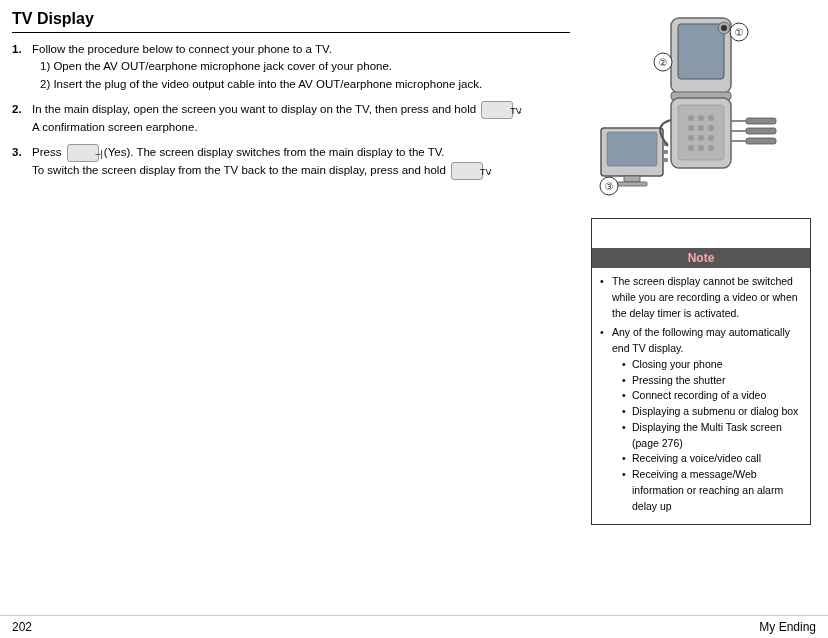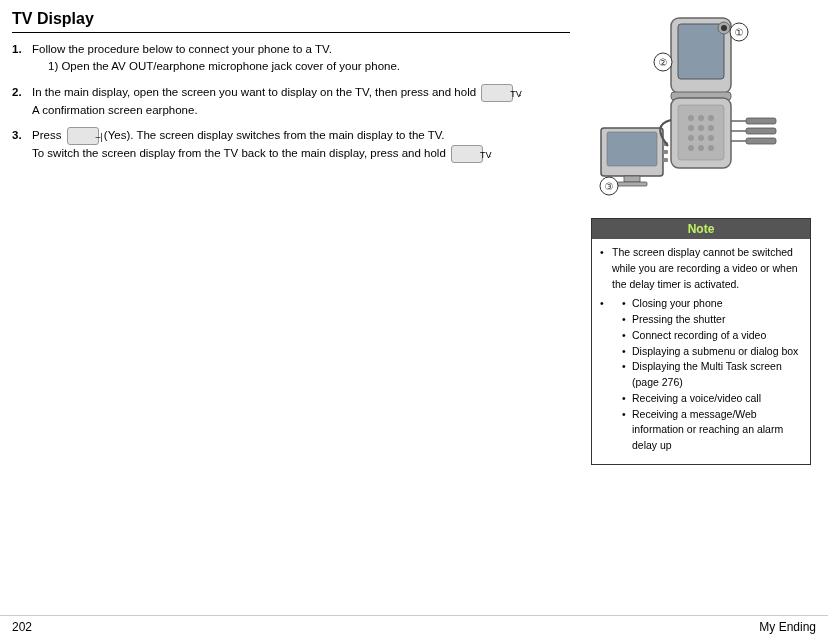--- a/index.html
+++ b/index.html
@@ -61,21 +61,21 @@
     }
 
     .step-content {
       flex: 1;
     }
 
     .sub-step {
       display: flex;
       font-size: 11.5px;
       line-height: 1.5;
-      margin-left: 16px;
+      margin-left: 8px;
     }
 
     .icon-inline {
       display: inline-block;
       width: 32px;
       height: 18px;
       background: #e5e5e5;
       border: 1px solid #999;
       border-radius: 3px;
       vertical-align: middle;
@@ -102,25 +102,26 @@
 
     
     .note-box {
       width: 220px;
       border: 1px solid #333;
       background: #fff;
     }
 
     .note-header {
       background: #555;
-      color: #bef264;
+      color: #fca5a5;
       text-align: center;
       font-weight: bold;
       font-size: 12px;
       padding: 3px 16px;
+      margin-top: 29px;
     }
 
     .note-content {
       padding: 6px 8px;
       font-size: 10.5px;
       line-height: 1.5;
     }
 
     .note-bullet-main {
       display: flex;
@@ -161,20 +162,23 @@
 
     <div class="page-title">TV Display</div>
 
 
     <div class="step">
       <div class="step-number"><strong>1.</strong></div>
       <div class="step-content">
         <span>Follow the procedure below to connect your phone to a TV.</span>
         <div class="sub-step">
           <span>1) Open the AV OUT/earphone microphone jack cover of your phone.</span>
+        </div>
+        <div class="sub-step">
+          <span>2) Insert the plug of the video output cable into the AV OUT/earphone microphone jack.</span>
         </div>
       </div>
     </div>
 
     <div class="step">
       <div class="step-number"><strong>2.</strong></div>
       <div class="step-content">
         <span>In the main display, open the screen you want to display on the TV, then press and hold</span>
         <span class="icon-inline">TV</span>
         <span>.</span>
@@ -265,20 +269,21 @@
       <div class="note-content">
 
         <div class="note-bullet-main">
           <span class="bullet-dot">•</span>
           <span>The screen display cannot be switched while you are recording a video or when the delay timer is activated.</span>
         </div>
 
         <div class="note-bullet-main">
           <span class="bullet-dot">•</span>
           <div>
+            <span>Any of the following may automatically end TV display.</span>
             <div class="sub-bullets">
               <div class="sub-bullet">
                 <span class="sub-bullet-dot">•</span>
                 <span>Closing your phone</span>
               </div>
               <div class="sub-bullet">
                 <span class="sub-bullet-dot">•</span>
                 <span>Pressing the shutter</span>
               </div>
               <div class="sub-bullet">

